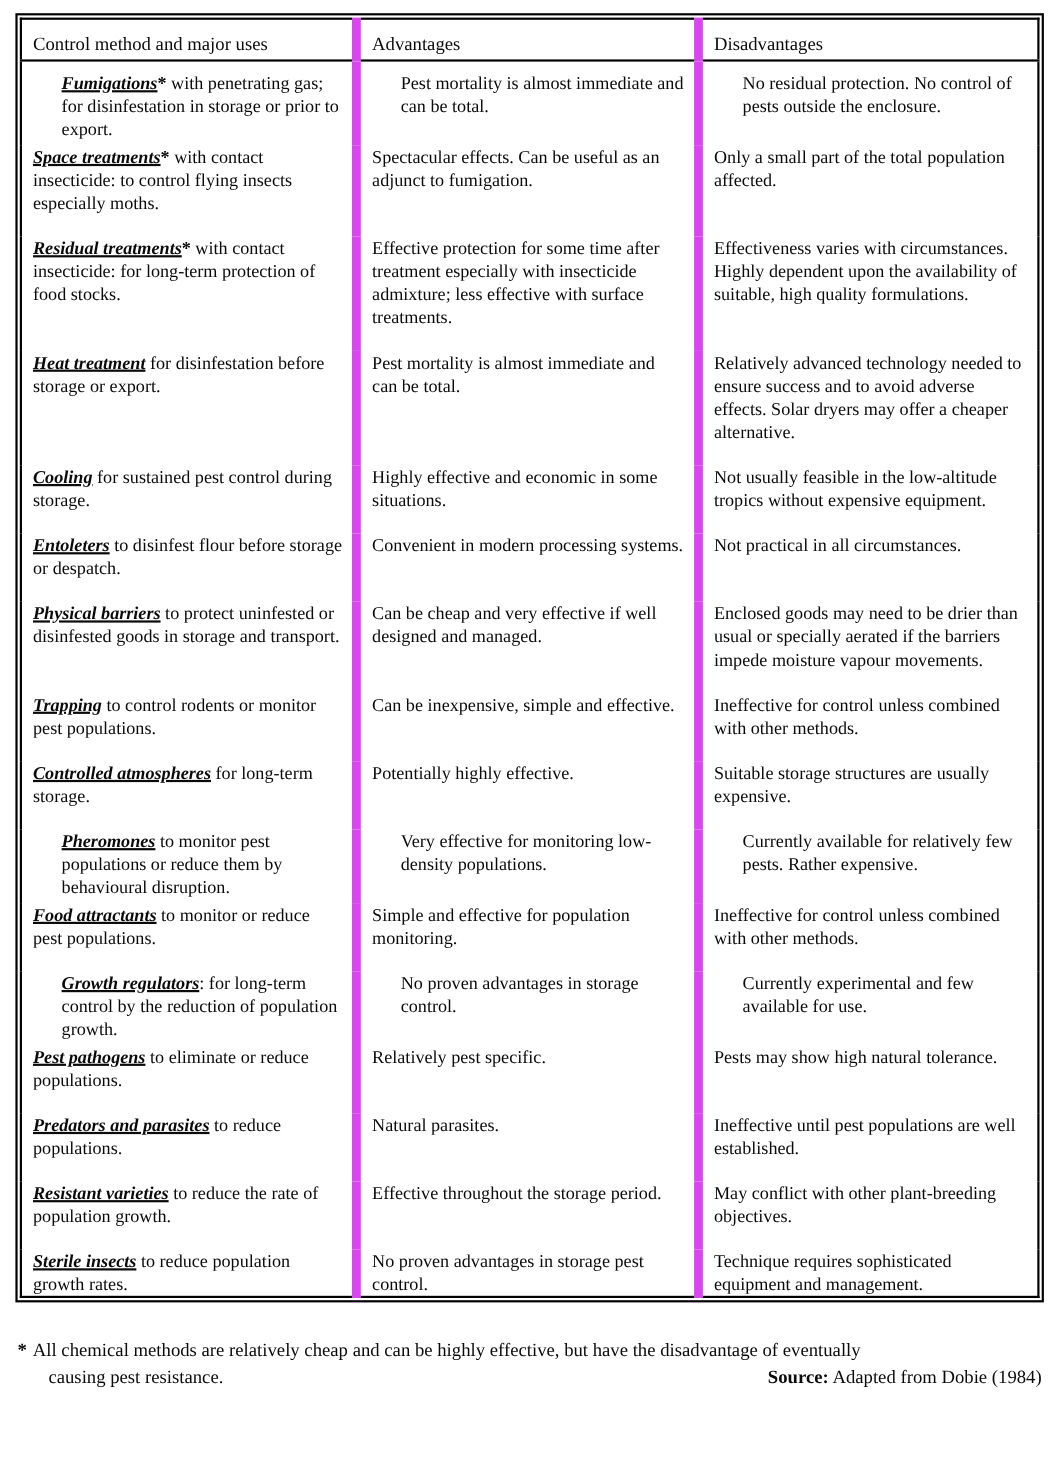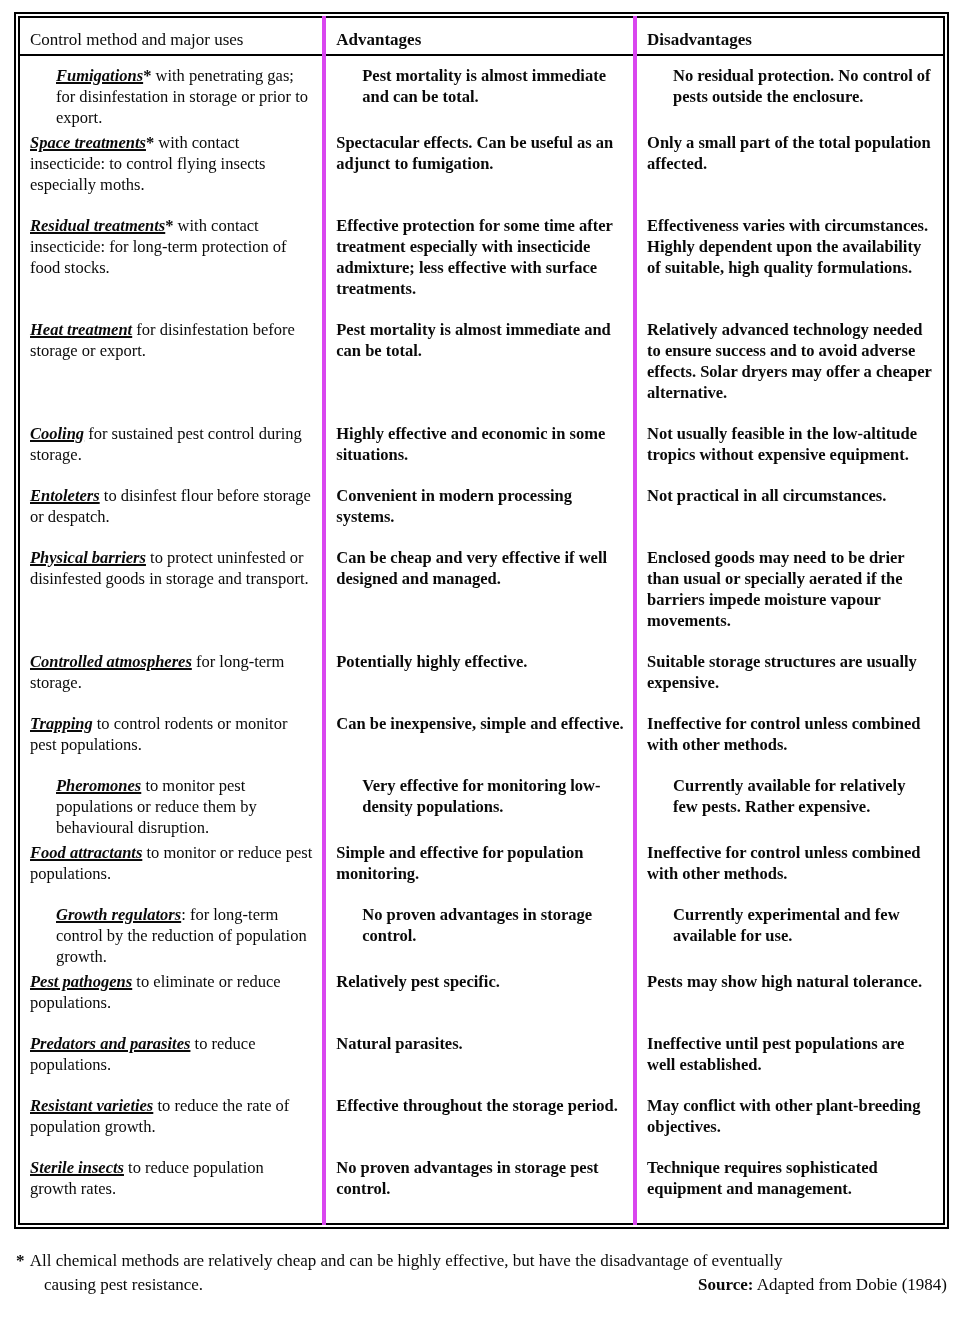--- a/index.html
+++ b/index.html
@@ -33,41 +33,40 @@
   th {
     text-align: left;
     font-weight: normal;
     font-size: 17px;
     line-height: 21px;
     padding: 11px 8px 4px 10px;
     border-bottom: 2px solid #000;
     vertical-align: top;
   }
   th + th, td + td {
-    border-left: 4px solid #d946ef;
-    font-weight: bold;
+    border-left: 8px solid #d946ef;
   }
   td {
     vertical-align: top;
     font-size: 16.5px;
     line-height: 21px;
     padding: 0 9px 20px 10px;
   }
   tbody tr:first-child td { padding-top: 9px; }
-  tbody tr:last-child td { padding-bottom: 24px; }
+  tbody tr:last-child td { padding-bottom: 0; }
   tbody tr.tight td { padding-bottom: 4px; padding-left: 36px; }
   .term {
     font-weight: bold;
     font-style: italic;
     text-decoration: underline;
     text-decoration-thickness: 1.5px;
   }
   .star { font-weight: bold; }
   .footnote {
-    margin-top: 20px;
+    margin-top: 32px;
     padding: 0 2px 0 2px;
     font-size: 17px;
     line-height: 24px;
   }
   .fn-line1 { padding-left: 0; }
   .fn-star { font-weight: bold; padding-right: 2px; }
   .fn-line2 {
     display: flex;
     justify-content: space-between;
     align-items: center;
@@ -131,29 +130,29 @@
     <td>Not practical in all circumstances.</td>
   </tr>
 
   <tr>
     <td><span class="term">Physical barriers</span><b class="star"></b><span> to protect uninfested or disinfested goods in storage and transport.</span></td>
     <td>Can be cheap and very effective if well designed and managed.</td>
     <td>Enclosed goods may need to be drier than usual or specially aerated if the barriers impede moisture vapour movements.</td>
   </tr>
 
   <tr>
+    <td><span class="term">Trapping</span><b class="star"></b><span> to control rodents or monitor pest populations.</span></td>
+    <td>Can be inexpensive, simple and effective.</td>
+    <td>Ineffective for control unless combined with other methods.</td>
+  </tr>
+
+  <tr>
     <td><span class="term">Controlled atmospheres</span><b class="star"></b><span> for long-term storage.</span></td>
     <td>Potentially highly effective.</td>
     <td>Suitable storage structures are usually expensive.</td>
-  </tr>
-
-  <tr>
-    <td><span class="term">Trapping</span><b class="star"></b><span> to control rodents or monitor pest populations.</span></td>
-    <td>Can be inexpensive, simple and effective.</td>
-    <td>Ineffective for control unless combined with other methods.</td>
   </tr>
 
   <tr class="tight">
     <td><span class="term">Pheromones</span><b class="star"></b><span> to monitor pest populations or reduce them by behavioural disruption.</span></td>
     <td>Very effective for monitoring low-density populations.</td>
     <td>Currently available for relatively few pests. Rather expensive.</td>
   </tr>
 
   <tr>
     <td><span class="term">Food attractants</span><b class="star"></b><span> to monitor or reduce pest populations.</span></td>

